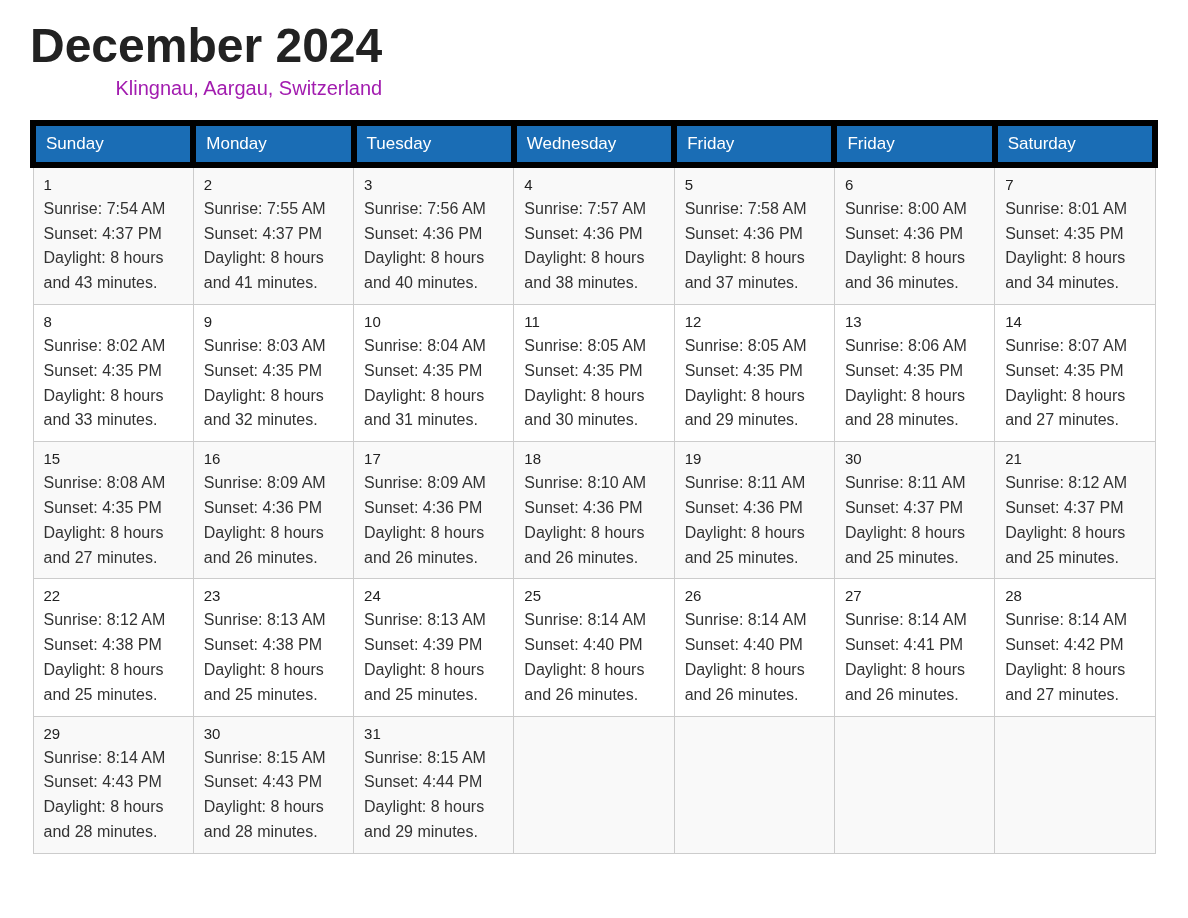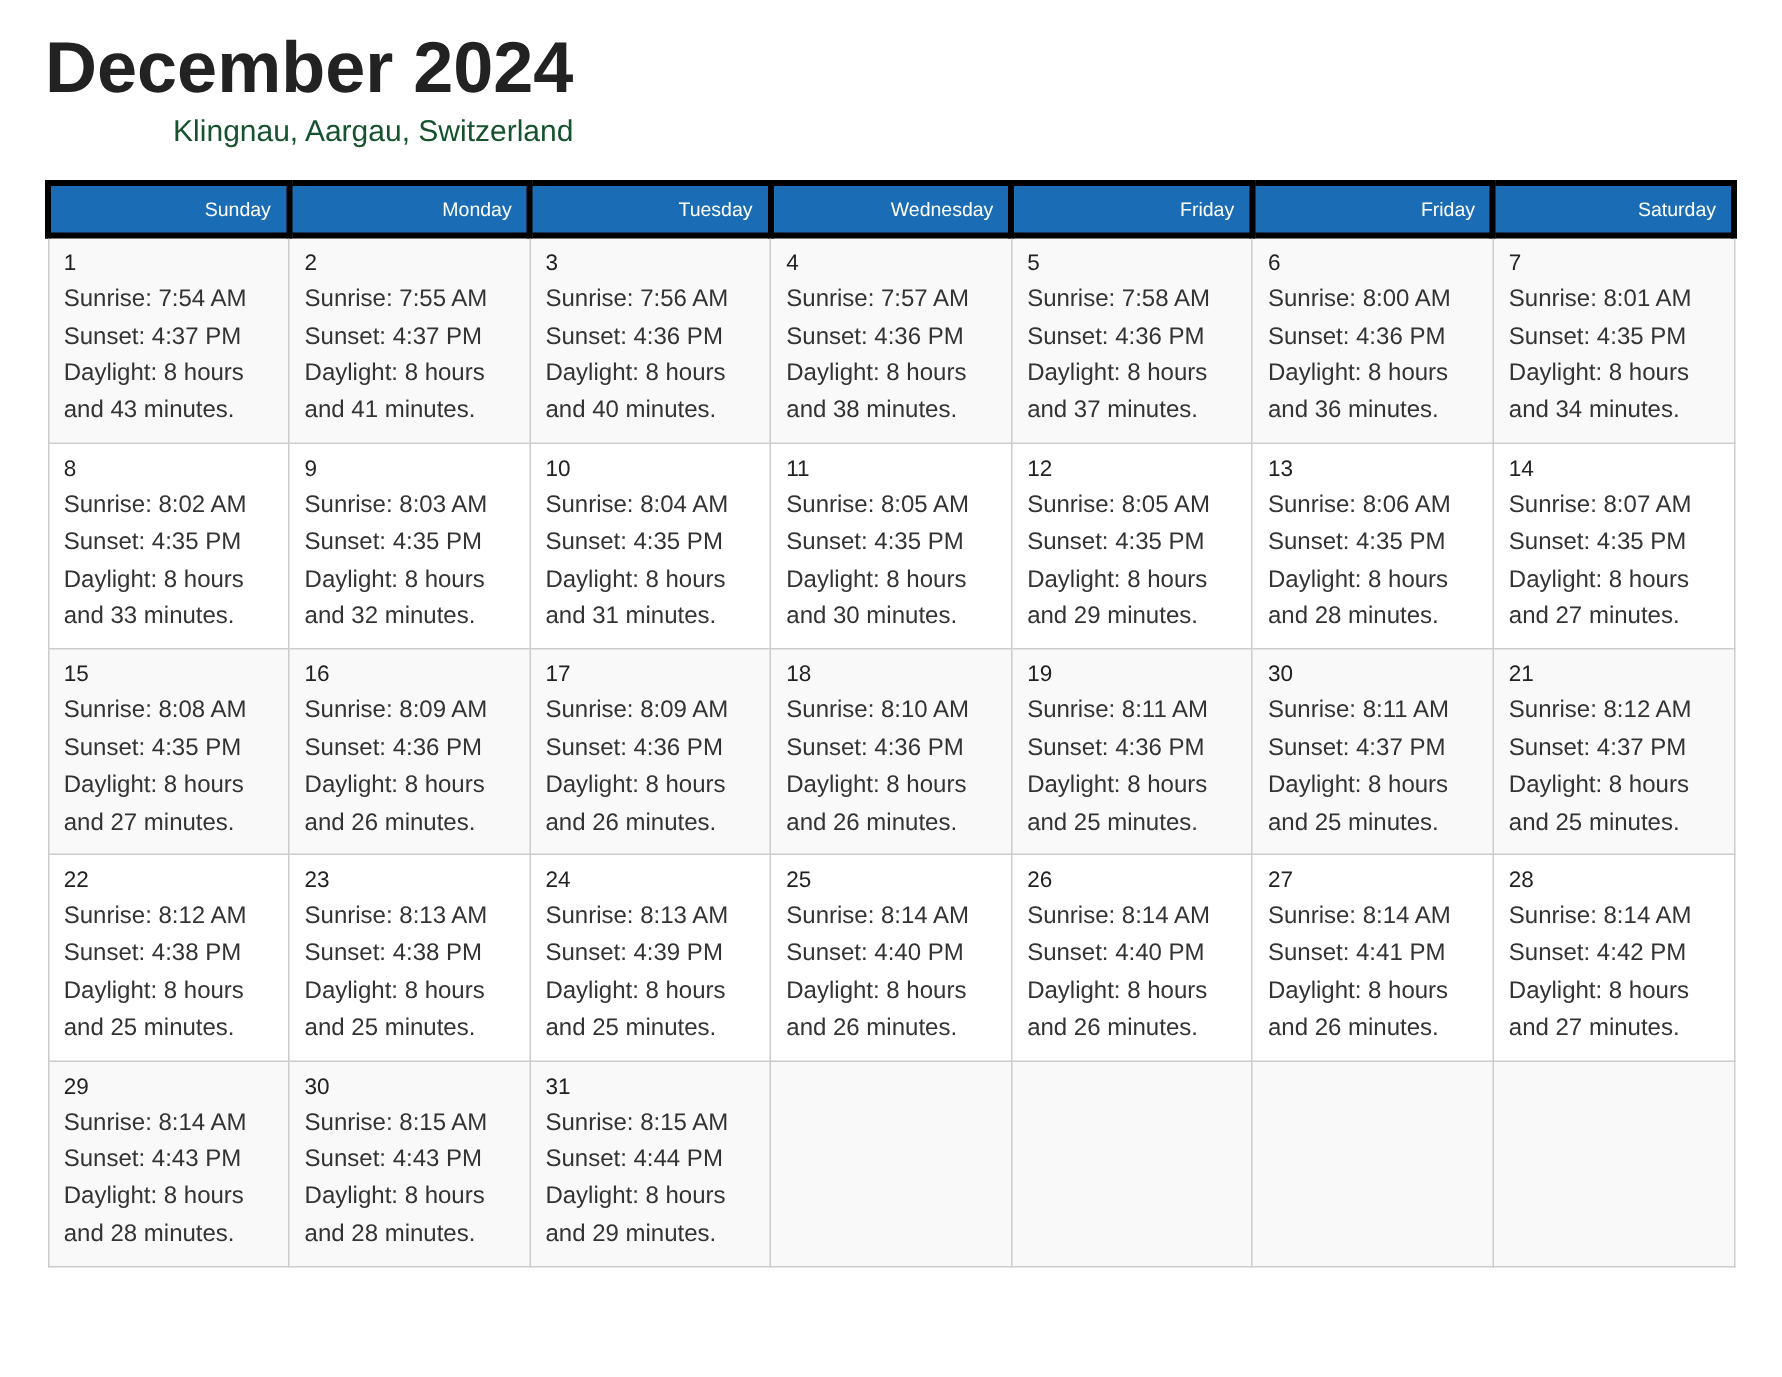--- a/index.html
+++ b/index.html
@@ -36,36 +36,36 @@
       text-align: right;
     }
     .month-title {
       font-size: 48px;
       font-weight: bold;
       color: #222;
       line-height: 1.1;
     }
     .location {
       font-size: 20px;
-      color: #14532d;
+      color: #a21caf;
       margin-top: 4px;
     }
     table {
       width: 100%;
       border-collapse: collapse;
       table-layout: fixed;
     }
     thead tr th {
       background-color: #1a6db5;
       color: #fff;
-      font-size: 13px;
+      font-size: 17px;
       font-weight: normal;
       padding: 8px 10px;
-      text-align: right;
-      border: 4px solid #000000;
+      text-align: left;
+      border: 6px solid #000000;
     }
     tbody tr td {
       vertical-align: top;
       padding: 8px 10px;
       border: 1px solid #ccc;
       font-size: 12.5px;
       color: #333;
       height: 110px;
     }
     tbody tr td .day-num {

